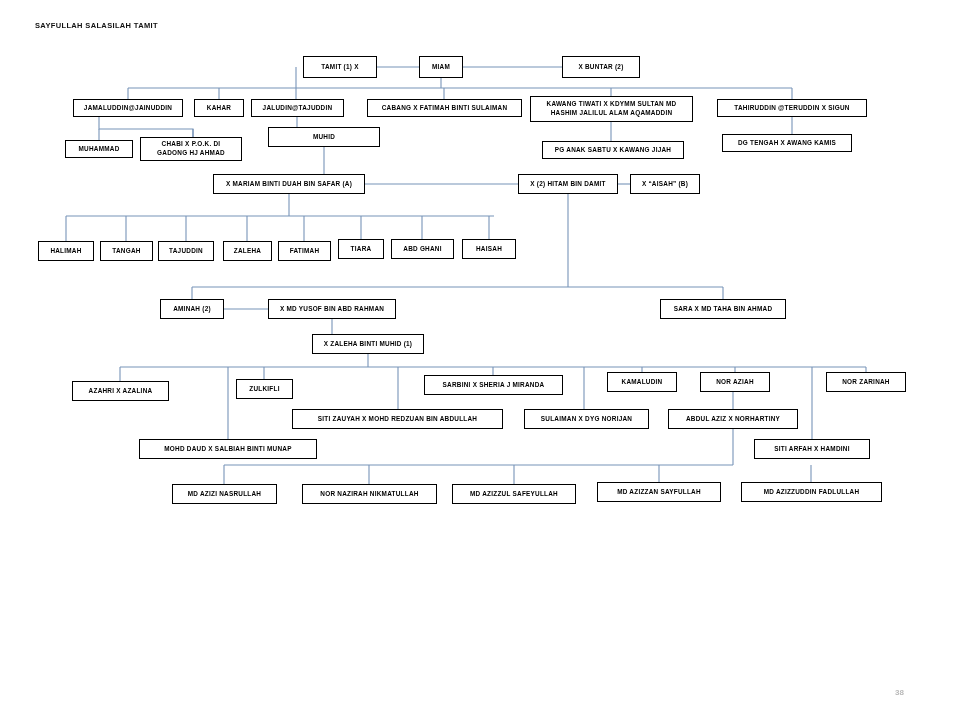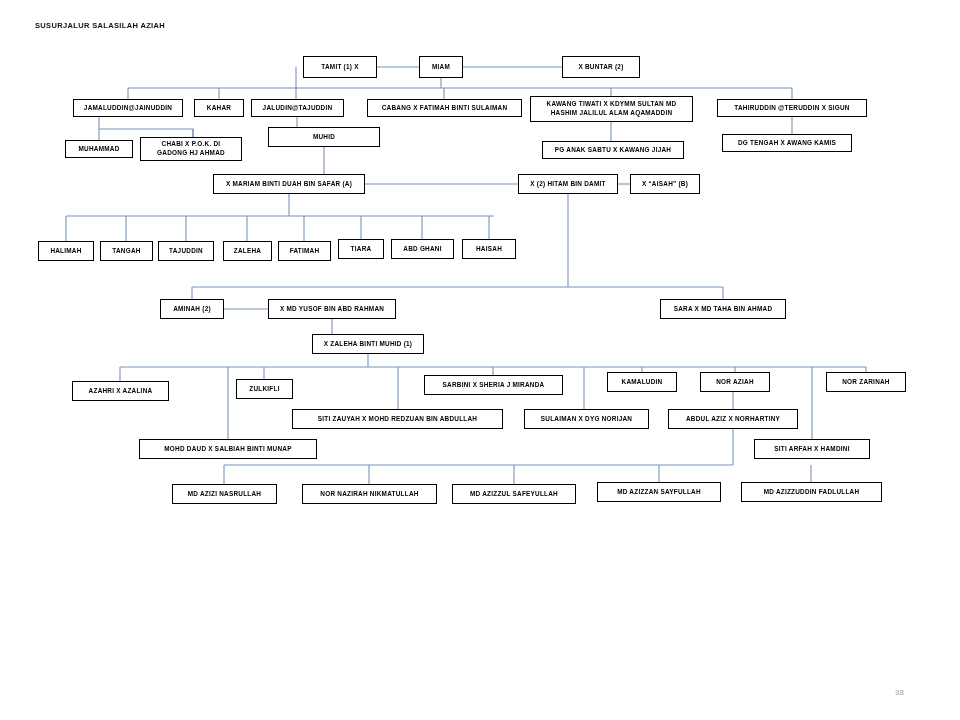--- a/index.html
+++ b/index.html
@@ -58,21 +58,21 @@
     padding: 1px 2px;
     white-space: pre-line;
     z-index: 5;
   }
 </style>
 </head>
 <body>
 
 <div id="page">
 
-  <div id="title">SUSURJALUR SALASILAH AZIAH</div>
+  <div id="title">SAYFULLAH SALASILAH TAMIT</div>
 
   <svg id="connectors" viewBox="0 0 960 720" xmlns="http://www.w3.org/2000/svg">
     <g id="connector-group" fill="none" stroke="#7794b8" stroke-width="1.1">
         <path d="M377,67 L419,67"></path>
         <path d="M463,67 L562,67"></path>
         <path d="M441,67 L441,88"></path>
         <path d="M296,67 L296,88"></path>
         <path d="M128,88 L792,88"></path>
         <path d="M128,88 L128,99"></path>
         <path d="M219,88 L219,99"></path>

